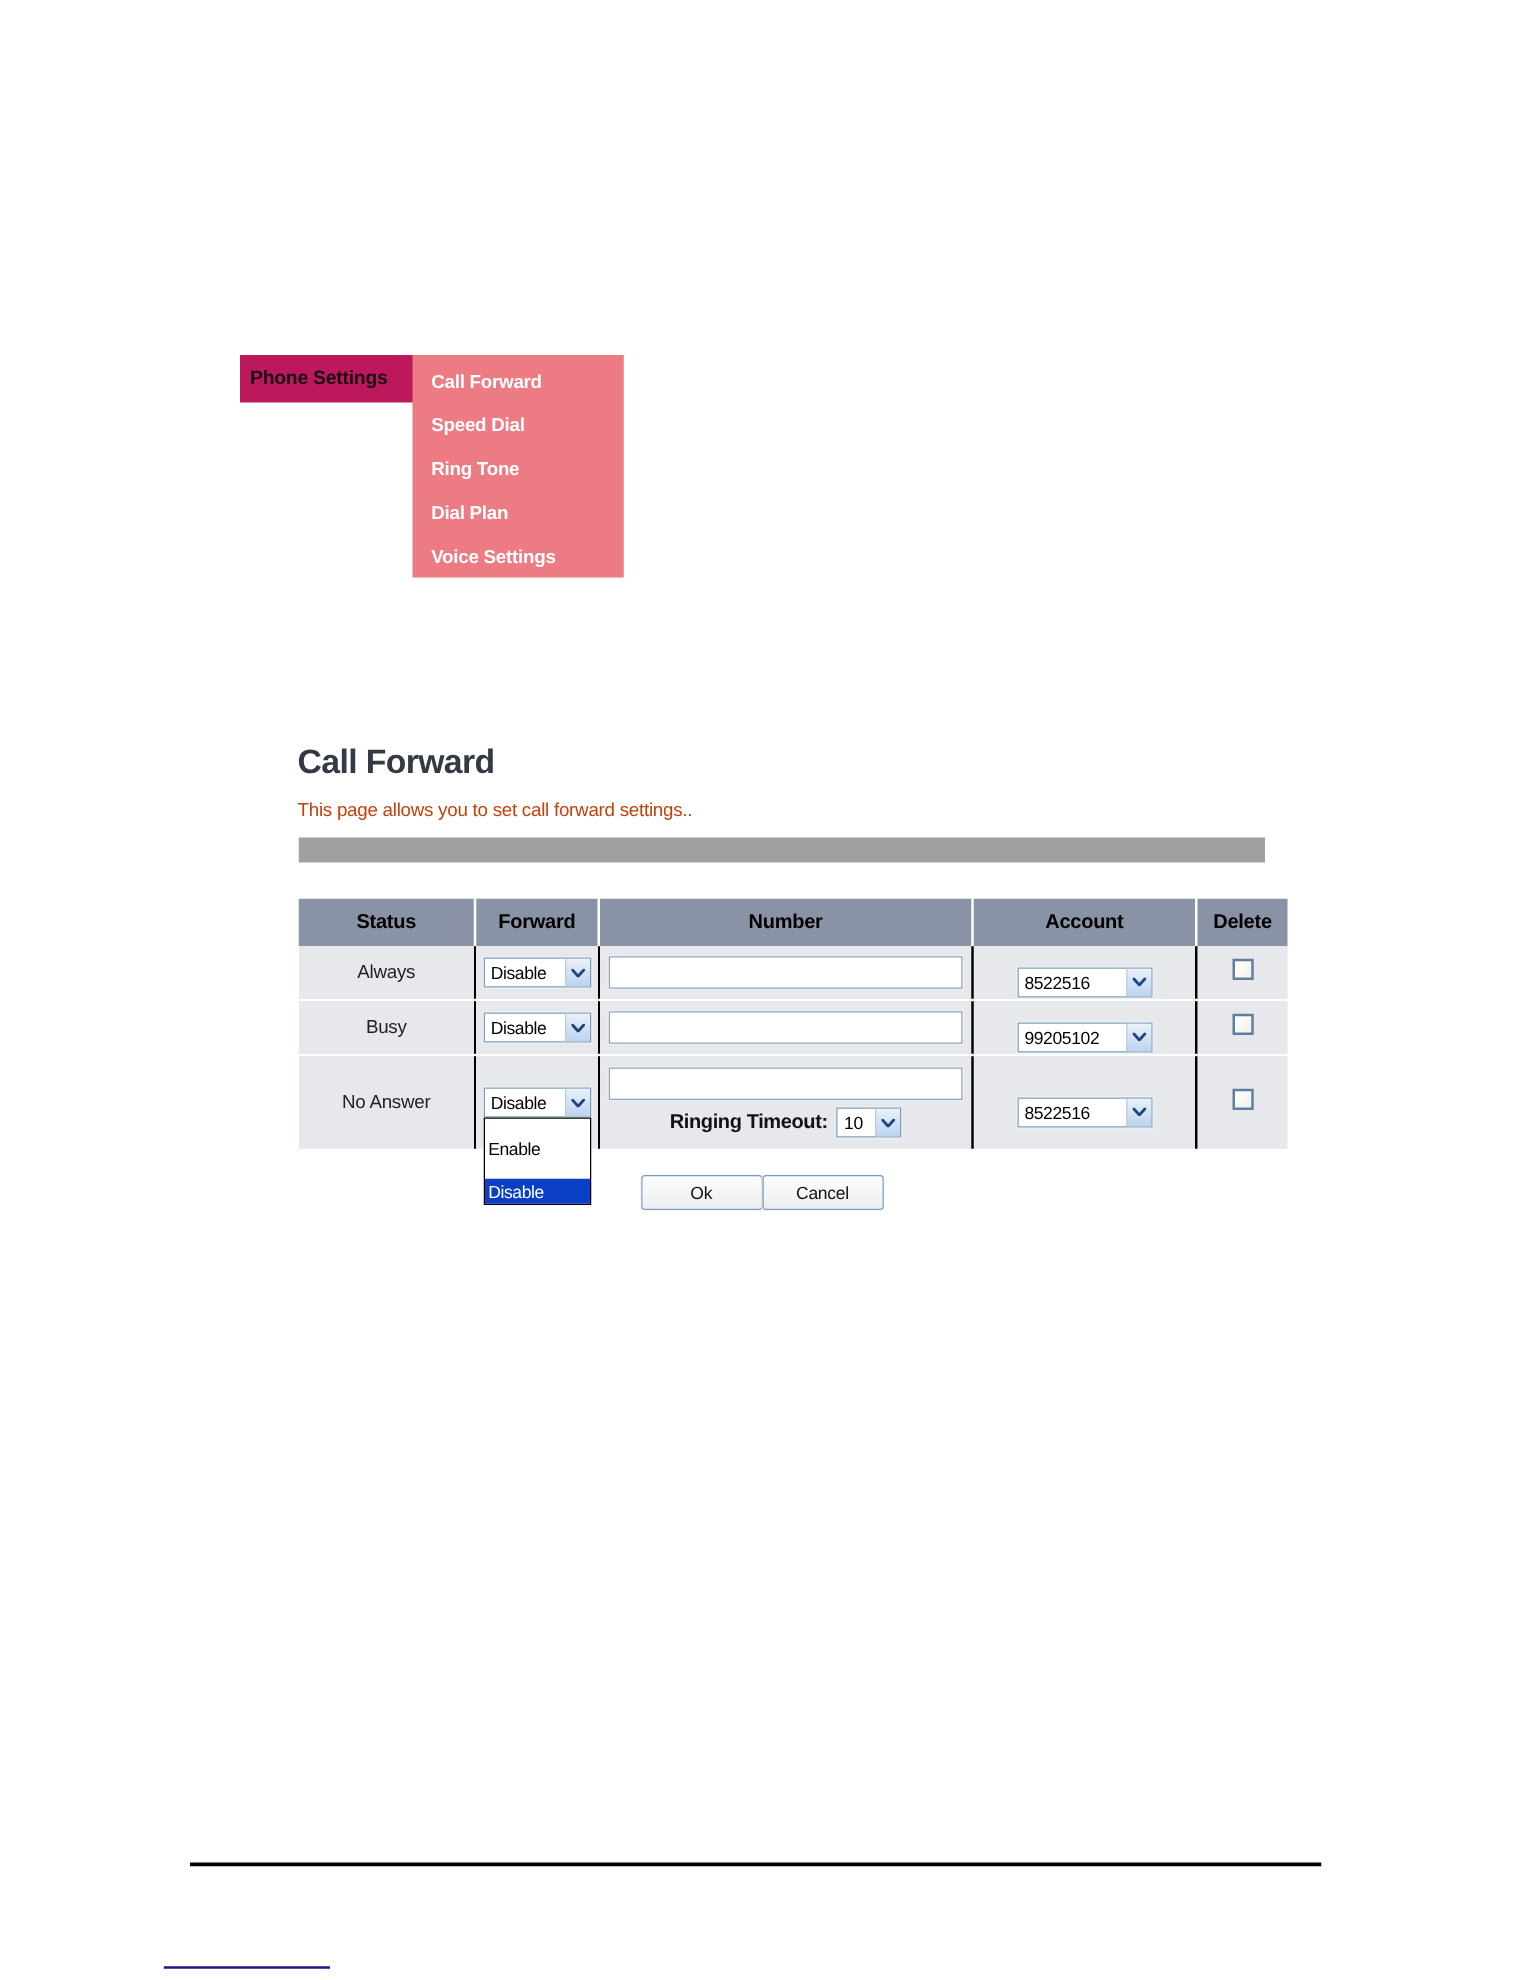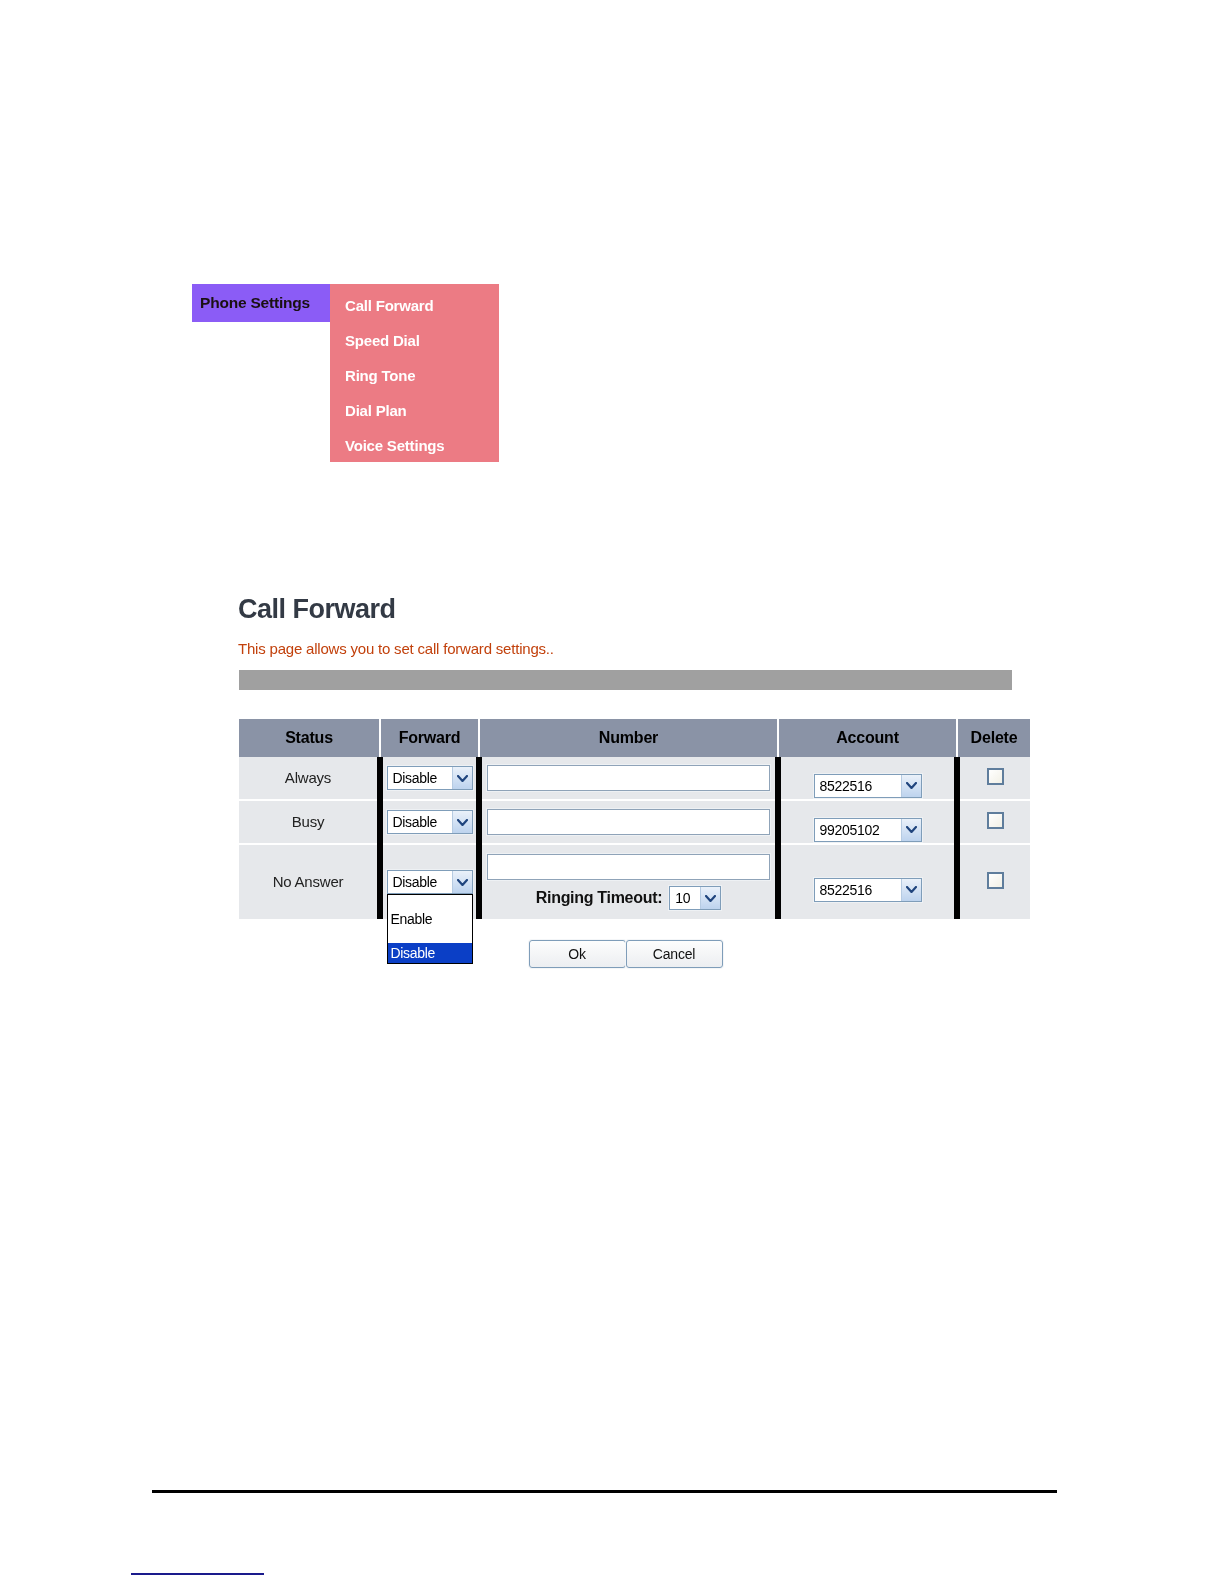--- a/index.html
+++ b/index.html
@@ -22,21 +22,21 @@
     top: 284px;
     width: 307px;
     height: 178px;
   }
   .nav-primary {
     position: absolute;
     left: 0;
     top: 0;
     width: 140px;
     height: 38px;
-    background: #8b5cf6;
+    background: #be185d;
     display: flex;
     align-items: center;
     padding-left: 8px;
     box-sizing: border-box;
   }
   .nav-primary-label {
     color: #1a1012;
     font-size: 15.5px;
     font-weight: bold;
     letter-spacing: -0.2px;
@@ -104,21 +104,21 @@
     color: #000000;
     font-size: 16px;
     font-weight: bold;
     height: 36px;
     border-right: 2px solid #ffffff;
     letter-spacing: -0.2px;
   }
   .cf-table th:last-child { border-right: none; }
   .cf-table td {
     background: #e6e8eb;
-    border-right: 6px solid #000000;
+    border-right: 2px solid #000000;
     border-bottom: 2px solid #ffffff;
     text-align: center;
     vertical-align: middle;
     position: relative;
   }
   .cf-table td:last-child { border-right: none; }
   .cf-table tr:last-child td { border-bottom: none; }
   .row-std td { height: 40px; }
   .row-tall td { height: 72px; }
 
@@ -233,21 +233,21 @@
     height: 17px;
     border: 2px solid #5f7d9c;
     background: linear-gradient(135deg, #ffffff 0%, #f2f0e6 100%);
     display: inline-block;
     box-sizing: border-box;
   }
 
   
   .btn-row {
     position: absolute;
-    left: 239px;
+    left: 223px;
     top: 940px;
     width: 773px;
     display: flex;
     justify-content: center;
   }
   .btn {
     width: 95px;
     height: 26px;
     border: 1px solid #7f9db9;
     border-radius: 3px;

